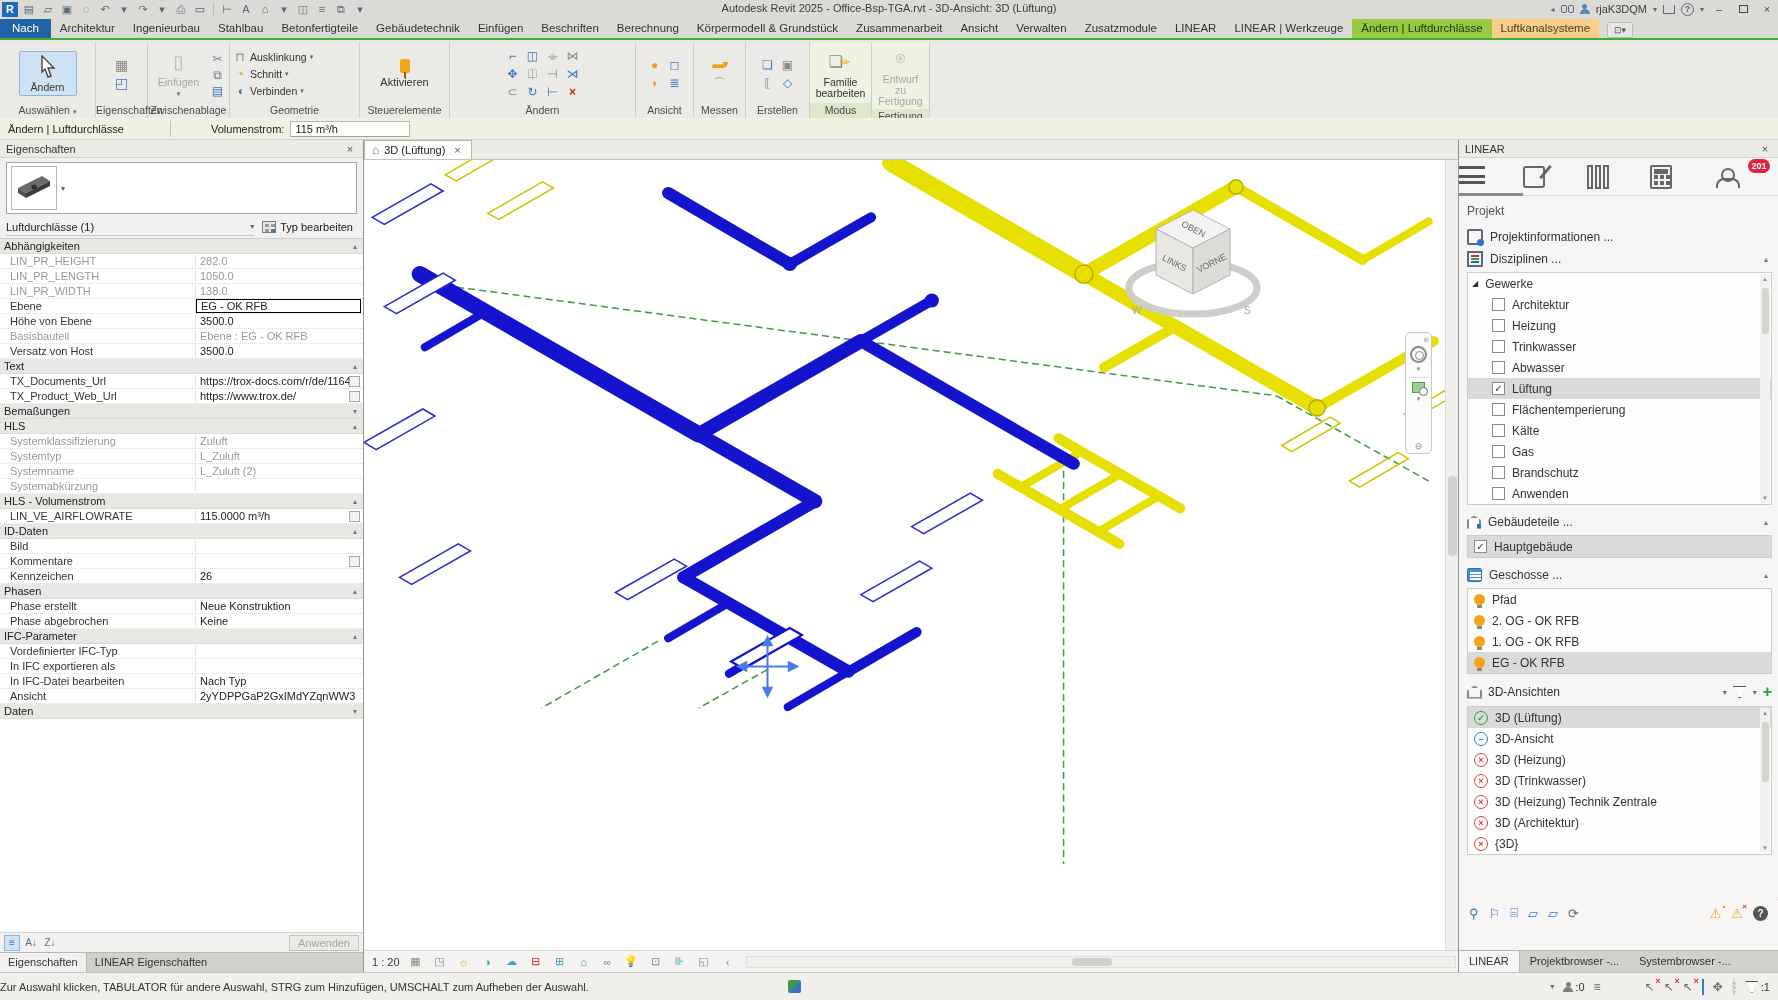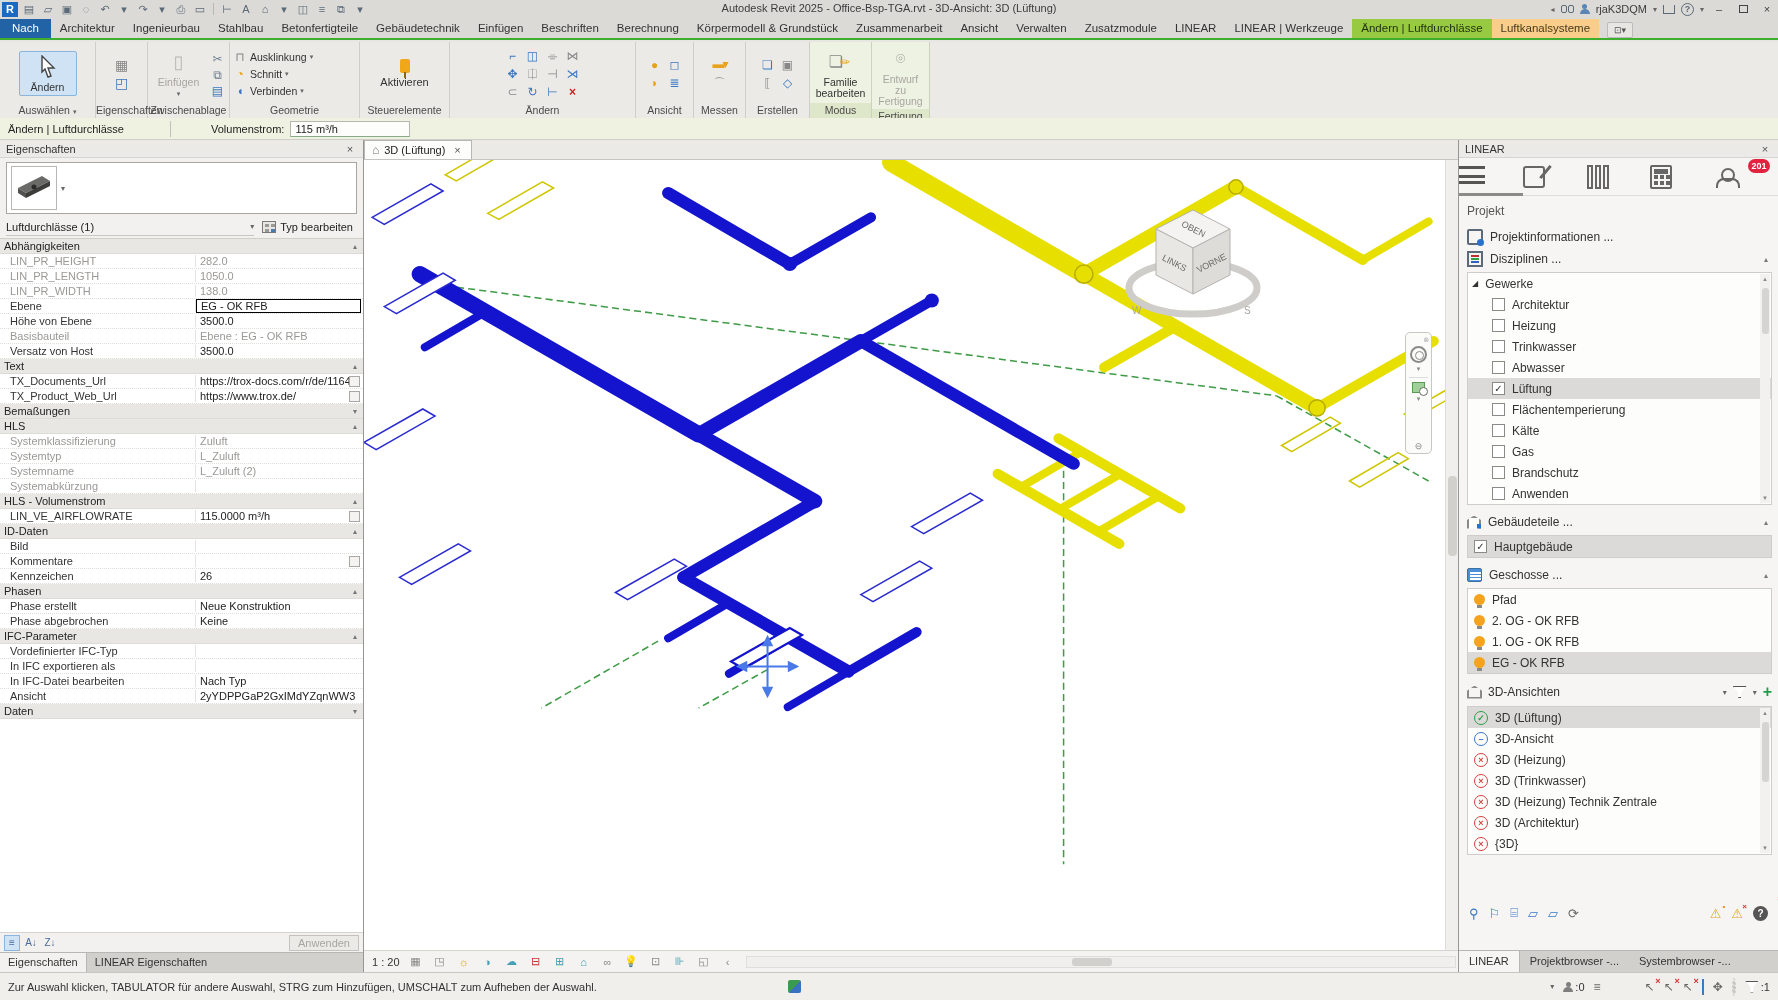--- a/index.html
+++ b/index.html
@@ -187,21 +187,21 @@
   .rpi.warn { color:#e0a818; position:relative; }
   .rpi .mk { position:absolute; right:-4px; top:-4px; font-size:8px; font-weight:bold; }
   .rpi .mk.r { color:#d83030; } .rpi .mk.o { color:#e8901a; }
   .helpc { width:15px; height:15px; border-radius:50%; background:#555; color:#fff; display:flex; align-items:center; justify-content:center; font-size:10px; font-weight:bold; }
   .rp-tabs { height:22px; display:flex; background:#d2d0cd; border-top:1px solid #b8b6b2; font-size:11px; }
   .rtab { padding:0 10px; line-height:21px; color:#333; }
   .rtab.on { background:#f6f5f4; border-right:1px solid #b8b6b2; }
 
   
   .statusbar { position:absolute; left:0; right:0; bottom:0; height:28px; background:#f0efec; border-top:1px solid #c8c6c2; display:flex; align-items:center; }
-  .sb-hint { padding-left:8px; color:#333; white-space:nowrap; }
+  .sb-hint { color:#333; white-space:nowrap; }
   .sb-center { position:absolute; left:788px; }
   .ws-ico { width:13px; height:13px; background:linear-gradient(135deg,#3a9a50 50%, #3a70c0 50%); border-radius:2px; }
   .sb-right { position:absolute; right:8px; display:flex; align-items:center; gap:9px; }
   .sbi { color:#6a6a66; font-size:12px; position:relative; }
   .sbi .mk { position:absolute; right:-6px; top:-4px; color:#d83030; font-size:9px; font-weight:bold; }
   .sbi.count { display:flex; align-items:center; gap:2px; color:#333; font-size:11px; }
   .spin { width:12px; height:12px; border:2px dotted #c8c6c2; border-radius:50%; }
   .door { width:9px; height:12px; border:1.6px solid #3a78c8; }
 </style>
 </head>

